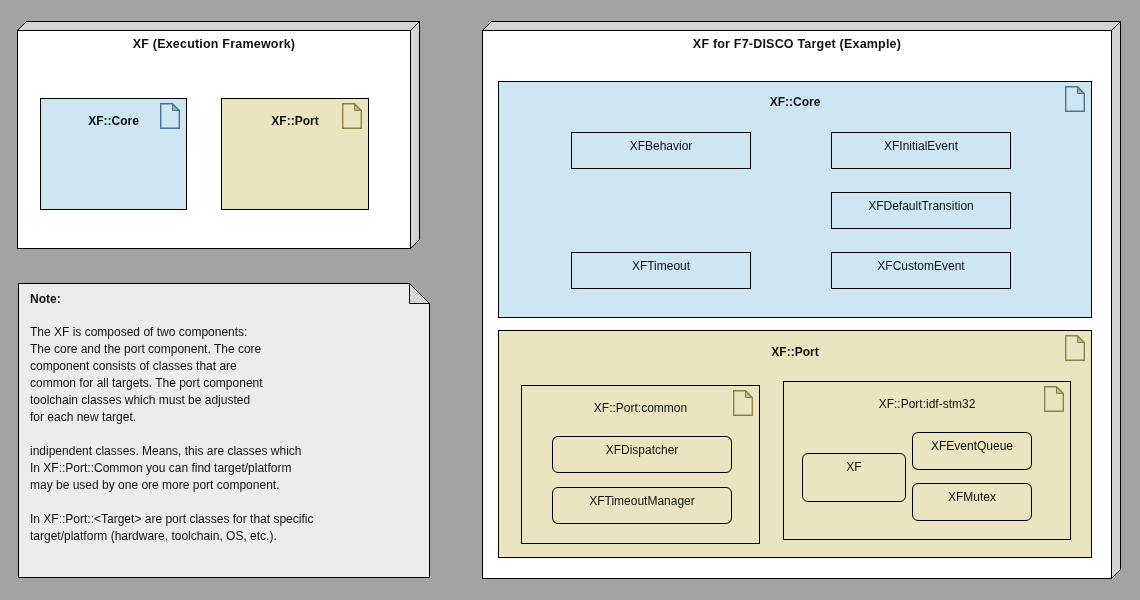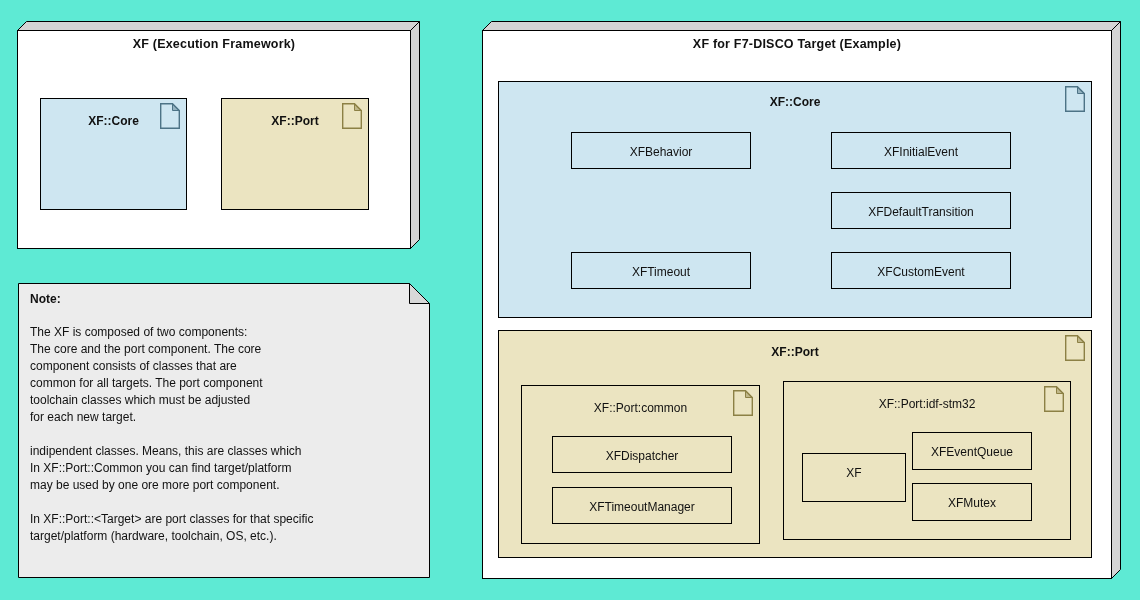--- a/index.html
+++ b/index.html
@@ -1,17 +1,17 @@
 <!DOCTYPE html>
 <html style="--core-fill: #cee6f1; --port-fill: #ebe4c1; --note-fill: #ececec; --side-fill: #d4d4d4; --core-stroke: #4d7386; --port-stroke: #8c8045;"><head>
 <meta charset="utf-8">
 <style>
   html,body{margin:0;padding:0;background:#ffffff;}
   #canvas{
-    position:relative;width:1140px;height:600px;background:#5eead4;overflow:hidden;
+    position:relative;width:1140px;height:600px;background:#a3a3a3;overflow:hidden;
     font-family:"Liberation Sans","DejaVu Sans",sans-serif;color:#111;
   }
   .abs{position:absolute;}
   svg{display:block;}
 
   
   .node-frame .front{fill:#ffffff;stroke:#000;stroke-width:1;}
   .node-frame .side{fill:var(--side-fill);stroke:#000;stroke-width:1;}
 
   .node-title{
@@ -22,24 +22,24 @@
   
   .pkg{position:absolute;border:1px solid #000;box-sizing:border-box;}
   .pkg-core{background:var(--core-fill);}
   .pkg-port{background:var(--port-fill);}
   .pkg-label{display:block;text-align:center;font-size:12px;padding-top:15px;}
   .pkg-label.bold{font-weight:bold;}
 
   
   .cls{
     position:absolute;border:1px solid #000;box-sizing:border-box;
-    text-align:center;font-size:12px;padding-top:12px;
+    text-align:center;font-size:12px;padding-top:6px;
   }
   .cls.on-core{background:var(--core-fill);}
-  .cls.on-port{background:var(--port-fill);}
+  .cls.on-port{background:var(--port-fill);border-radius:6px;}
 
   
   .doc-icon{position:absolute;top:4px;right:6px;}
   .doc-icon.core .body{fill:var(--core-fill);stroke:var(--core-stroke);stroke-width:1.4;}
   .doc-icon.core .fold{fill:var(--core-stroke);fill-opacity:.45;stroke:var(--core-stroke);stroke-width:1;}
   .doc-icon.port .body{fill:var(--port-fill);stroke:var(--port-stroke);stroke-width:1.4;}
   .doc-icon.port .fold{fill:var(--port-stroke);fill-opacity:.45;stroke:var(--port-stroke);stroke-width:1;}
 
   
   .note-bg .body{fill:var(--note-fill);stroke:#000;stroke-width:1;}

